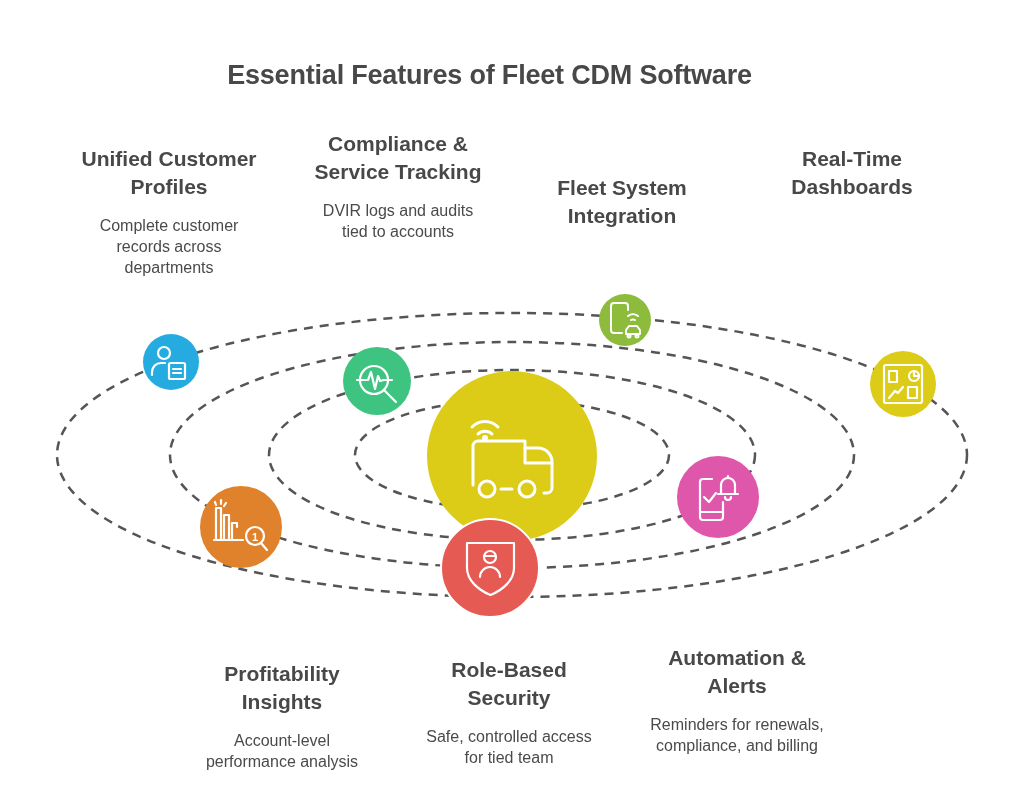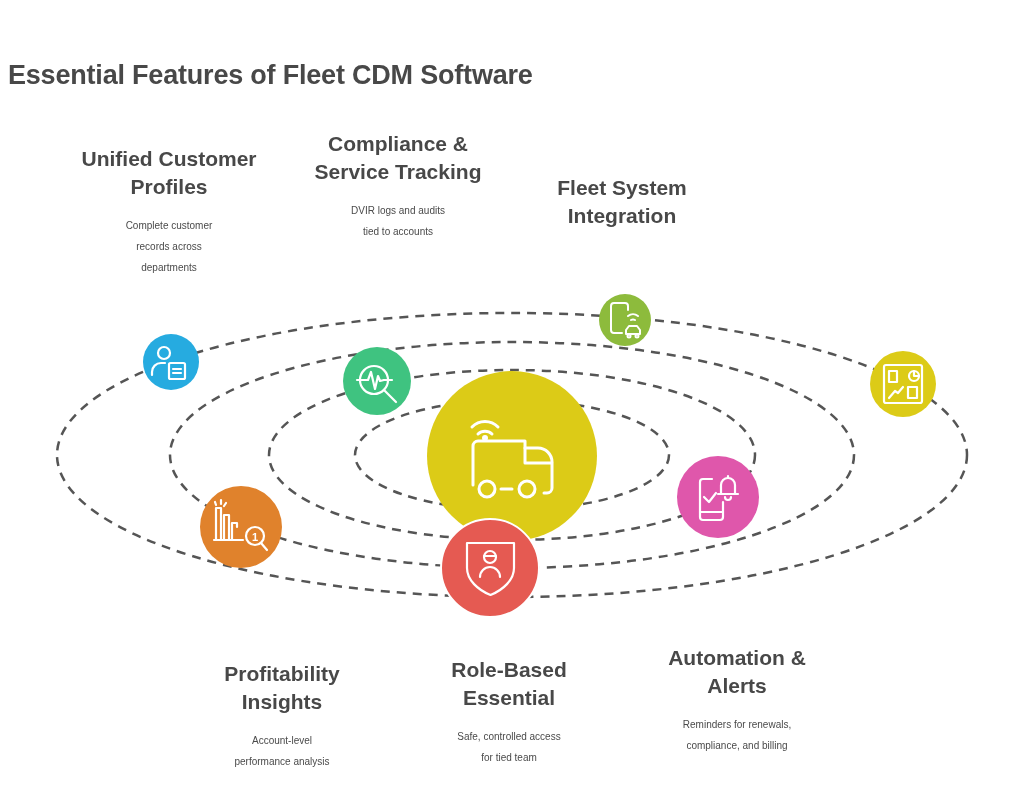--- a/index.html
+++ b/index.html
@@ -1,22 +1,22 @@
 <!DOCTYPE html>
 <html><head>
 <meta charset="utf-8">
 <style>
   html, body { margin: 0; padding: 0; background: #ffffff; }
   body { width: 1024px; height: 787px; position: relative; overflow: hidden;
          font-family: "Liberation Sans", sans-serif; color: #444444; }
-  .title { position: absolute; left: 0; width: 979px; top: 60px; text-align: left;
-           font-size: 27px; font-weight: bold; color: #484848; letter-spacing: -0.2px; padding-left: 8px; }
+  .title { position: absolute; left: 0; width: 979px; top: 60px; text-align: center;
+           font-size: 27px; font-weight: bold; color: #484848; letter-spacing: -0.2px; }
   .feature { position: absolute; text-align: center; }
   .feature .ftitle { font-size: 21px; font-weight: bold; color: #484848; line-height: 28px; white-space: pre-line; }
-  .feature .fdesc { font-size: 10px; color: #4a4a4a; line-height: 21px; white-space: pre-line; margin-top: 14px; }
+  .feature .fdesc { font-size: 16px; color: #4a4a4a; line-height: 21px; white-space: pre-line; margin-top: 14px; }
   svg#orbit { position: absolute; left: 0; top: 0; }
 </style>
 </head>
 <body>
 
 <div class="title">Essential Features of Fleet CDM Software</div>
 
 <svg id="orbit" width="1024" height="787">
   <g fill="none" stroke="#555555" stroke-width="2.5" stroke-dasharray="9 7">
     <ellipse cx="512" cy="455" rx="455" ry="142"></ellipse>
@@ -134,30 +134,32 @@
   <div class="ftitle">Compliance &amp;
 Service Tracking</div>
   <div class="fdesc">DVIR logs and audits
 tied to accounts</div>
 </div>
 <div class="feature" style="left:512px; top:130px; width:220px;margin-top:44px;">
   <div class="ftitle">Fleet System
 Integration</div>
 </div>
 <div class="feature" style="left:742px; top:145px; width:220px;">
+  <div class="ftitle">Real-Time
+Dashboards</div>
 </div>
 <div class="feature" style="left:172px; top:660px; width:220px;">
   <div class="ftitle">Profitability
 Insights</div>
   <div class="fdesc">Account-level
 performance analysis</div>
 </div>
 <div class="feature" style="left:399px; top:656px; width:220px;">
   <div class="ftitle">Role-Based
-Essential</div>
+Security</div>
   <div class="fdesc">Safe, controlled access
 for tied team</div>
 </div>
 <div class="feature" style="left:621px; top:644px; width:232px;">
   <div class="ftitle">Automation &amp;
 Alerts</div>
   <div class="fdesc">Reminders for renewals,
 compliance, and billing</div>
 </div>
 

